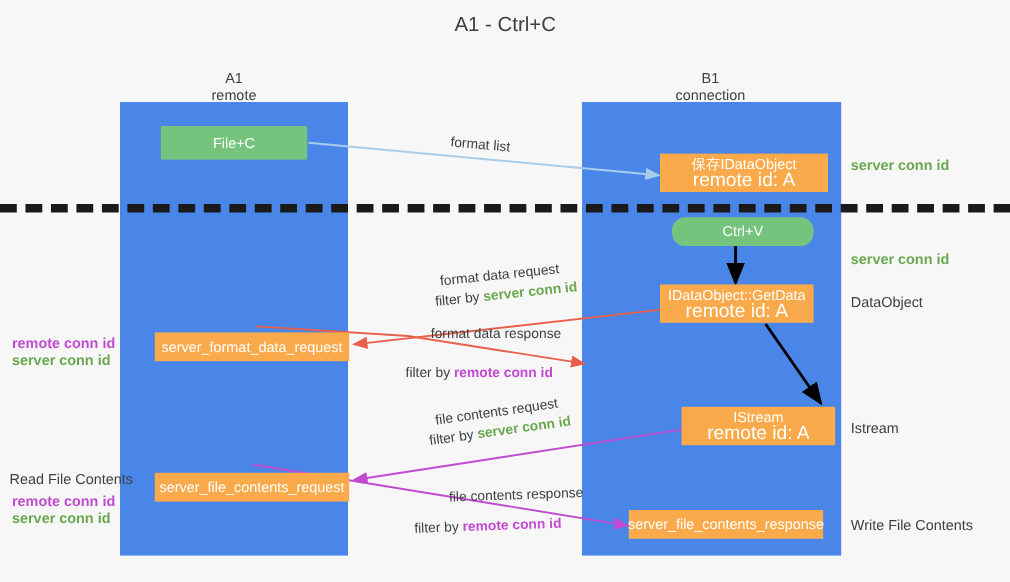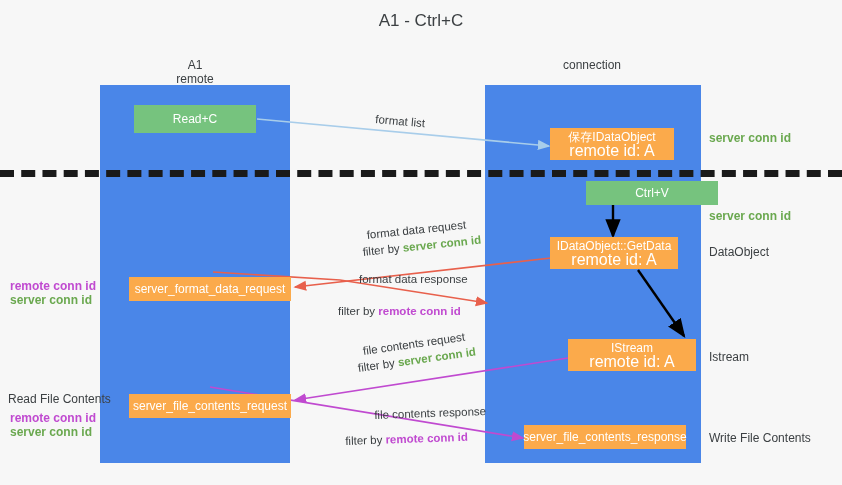--- a/index.html
+++ b/index.html
@@ -68,20 +68,21 @@
 
   <div class="title">
     <div>A1 - Ctrl+C</div>
   </div>
 
   <div class="lane-head" style="left:95px;top:58px;">
     <div>A1</div>
     <div>remote</div>
   </div>
   <div class="lane-head" style="left:492px;top:58px;">
+    <div>B1</div>
     <div>connection</div>
   </div>
 
   <div class="lane" style="left:100px;top:85px;width:190px;height:378px;"></div>
   <div class="lane" style="left:485px;top:85px;width:216px;height:378px;"></div>
 
   <svg class="edges" viewBox="0 0 842 485">
     <defs>
       <marker id="ar-blue" markerWidth="9" markerHeight="9" refX="7" refY="3.2" orient="auto">
         <path d="M0,0 L8,3.2 L0,6.4 z" fill="#a8cdea"></path>
@@ -108,29 +109,29 @@
     <path d="M213,272 L340,280 L487,303" stroke="#e8604c" stroke-width="1.6" fill="none" marker-end="url(#ar-red)"></path>
 
     <path d="M568,358 L295,400" stroke="#c04ad0" stroke-width="1.6" fill="none" marker-end="url(#ar-mag)"></path>
 
     <path d="M210,387 L523,438" stroke="#c04ad0" stroke-width="1.6" fill="none" marker-end="url(#ar-mag)"></path>
   </svg>
 
   <div class="divider"></div>
 
   <div class="box green" style="left:134px;top:105px;width:122px;height:28px;">
-    <div>Read+C</div>
+    <div>File+C</div>
   </div>
 
-  <div class="box orange" style="left:550px;top:128px;width:124px;height:32px;">
+  <div class="box orange" style="left:550px;top:128px;width:140px;height:32px;">
     <div>保存IDataObject</div>
     <div class="l2">remote id: A</div>
   </div>
 
-  <div class="box green" style="left:586px;top:181px;width:132px;height:24px;">
+  <div class="box green" style="left:560px;top:181px;width:118px;height:24px;border-radius:11px;">
     <div>Ctrl+V</div>
   </div>
 
   <div class="box orange" style="left:550px;top:237px;width:128px;height:32px;">
     <div>IDataObject::GetData</div>
     <div class="l2">remote id: A</div>
   </div>
 
   <div class="box orange" style="left:568px;top:339px;width:128px;height:32px;">
     <div>IStream</div>

